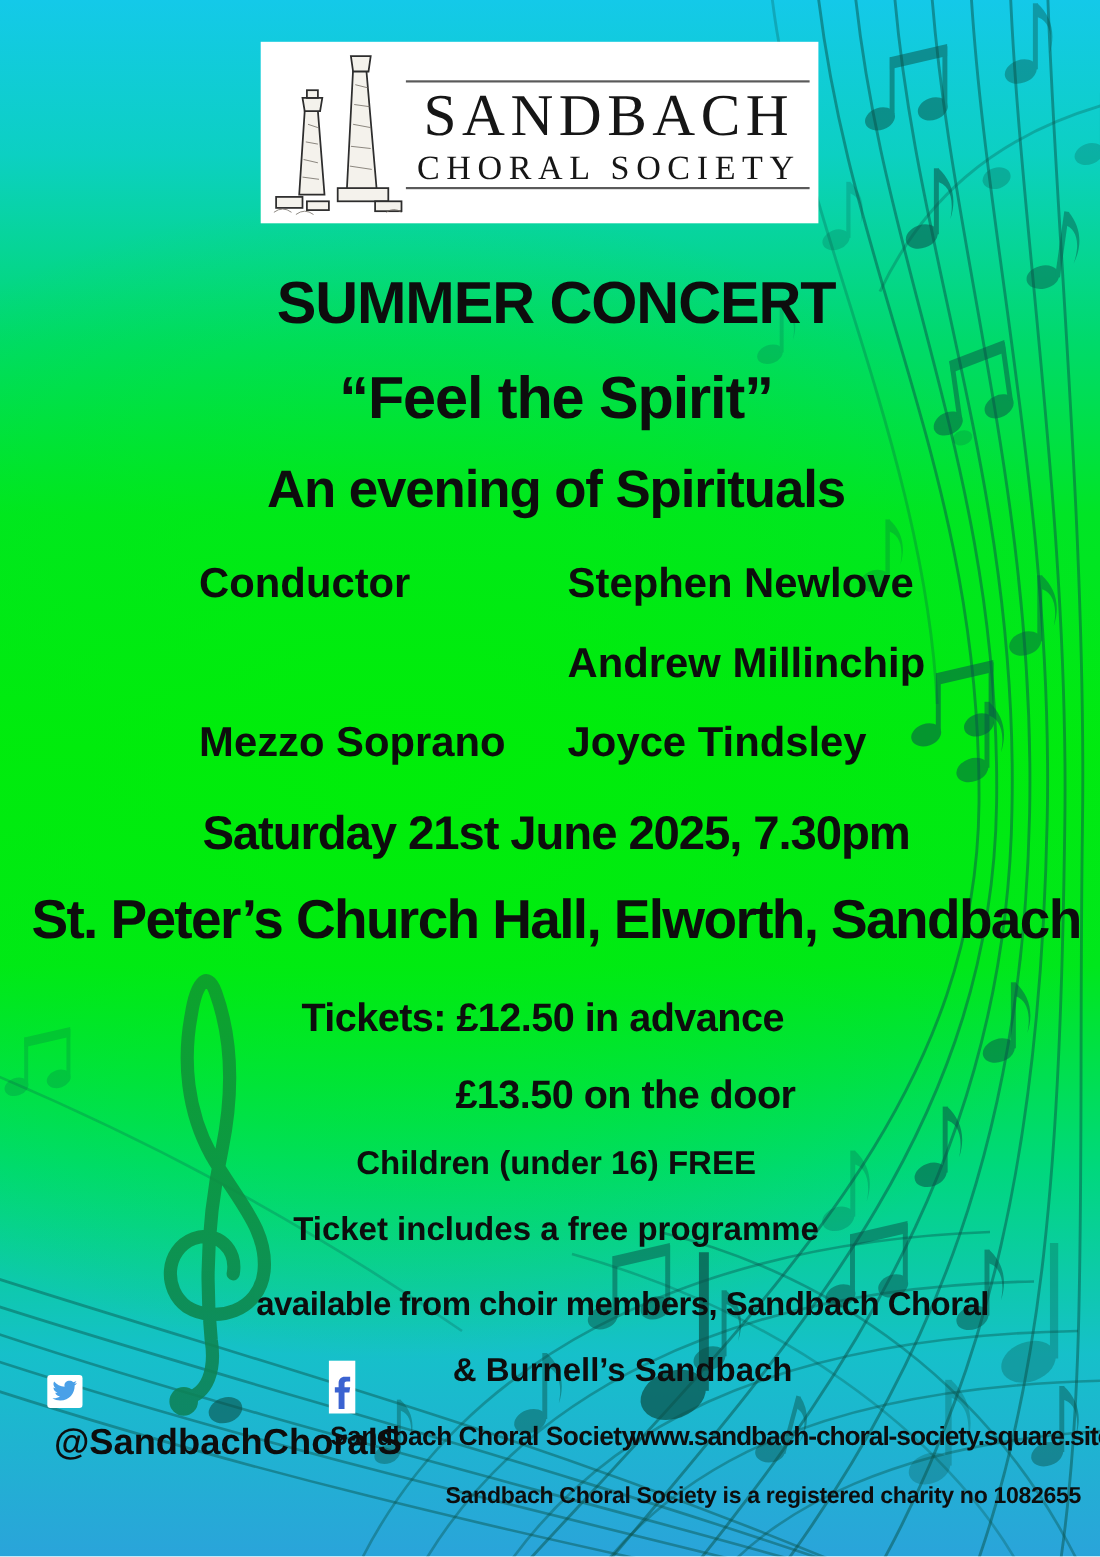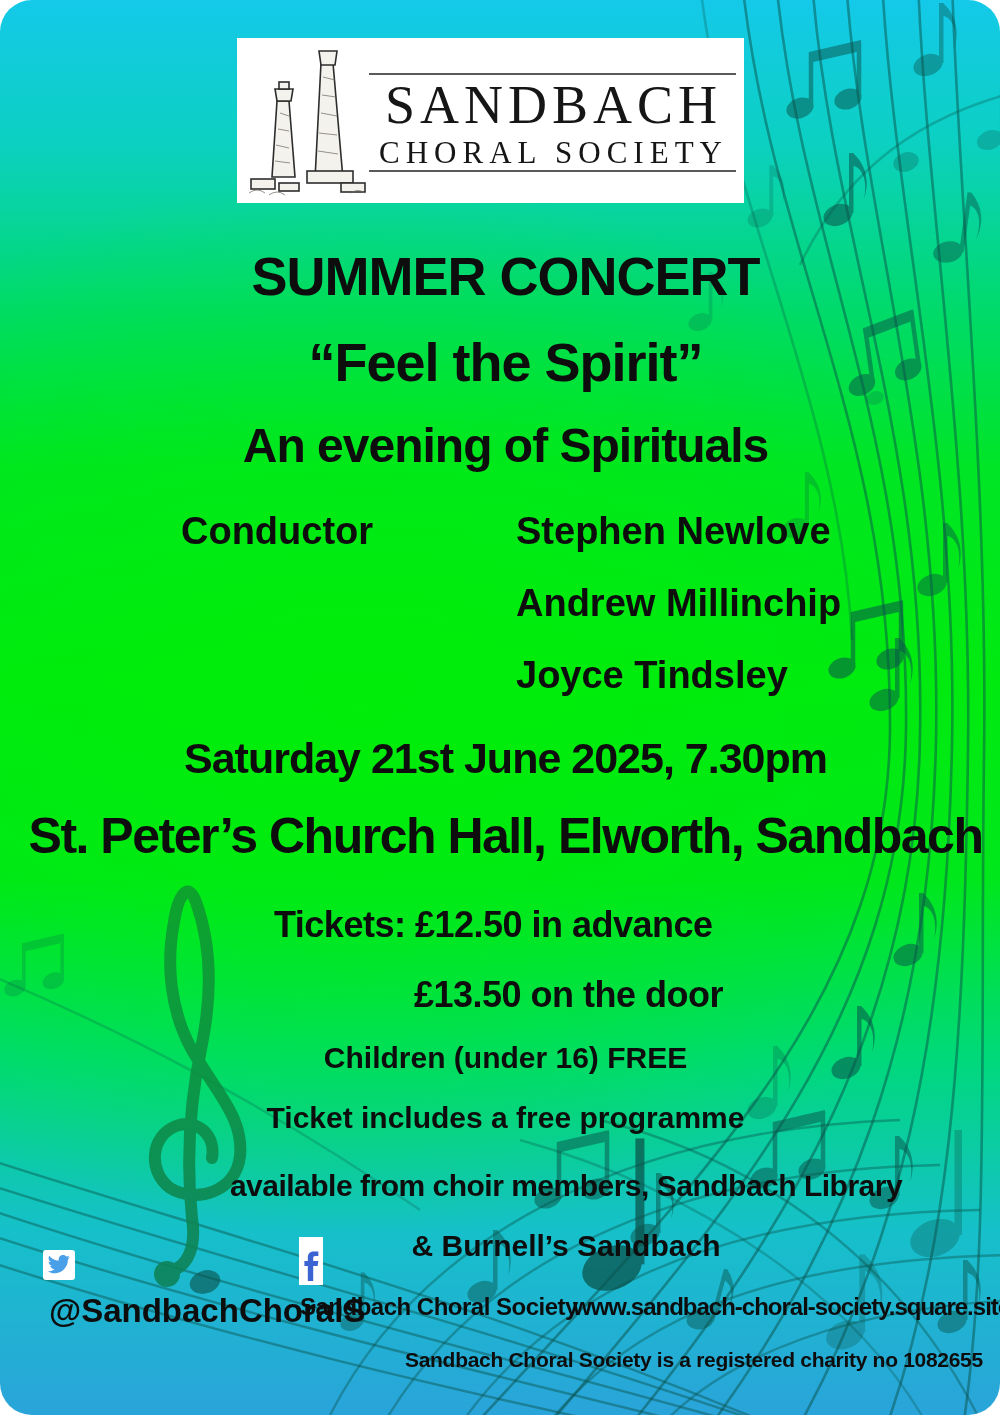--- a/index.html
+++ b/index.html
@@ -3,21 +3,20 @@
 <meta charset="utf-8">
 <style>
   html,body{margin:0;padding:0;background:#fff;}
   .poster{
     position:relative;width:1000px;height:1415px;overflow:hidden;
     font-family:"Liberation Sans","DejaVu Sans",sans-serif;
     background:
       radial-gradient(95% 52% at 36% 50%, rgba(0,238,8,.85), rgba(0,238,8,0) 72%),
       linear-gradient(180deg,#14c9e9 0%,#0cd0c2 10%,#00da6a 22%,#00e526 33%,
                       #00ea10 48%,#00e71c 62%,#00d87c 75%,#16c0ca 87%,#2aa4da 100%);
-    border-radius: 32px;
   }
   svg.decor{position:absolute;inset:0;pointer-events:none;}
   .line{position:absolute;white-space:nowrap;font-weight:bold;color:#0d0d0d;line-height:1.05;padding-left:11px;}
   .center{left:0;right:0;text-align:center;}
   .center-shift{left:0;right:0;text-align:center;padding-left:132px;}
 
   .heading{top:248px;font-size:54px;letter-spacing:-1px;}
   .subheading{top:334px;font-size:54px;letter-spacing:-1px;}
   .tagline{top:421px;font-size:48px;letter-spacing:-1px;}
 
@@ -194,30 +193,31 @@
     <div class="rule rule-bottom"></div>
   </div>
 
   <div class="line center heading">SUMMER CONCERT</div>
   <div class="line center subheading">“Feel the Spirit”</div>
   <div class="line center tagline">An evening of Spirituals</div>
 
   <div class="line role r1">Conductor</div>
   <div class="line name r1">Stephen Newlove</div>
   <div class="line name r2">Andrew Millinchip</div>
+  <div class="line role r3">Mezzo Soprano</div>
   <div class="line name r3">Joyce Tindsley</div>
 
   <div class="line center datetime">Saturday 21st June 2025, 7.30pm</div>
   <div class="line center venue">St. Peter’s Church Hall, Elworth, Sandbach</div>
 
   <div class="line advance">Tickets: £12.50 in advance</div>
   <div class="line door">£13.50 on the door</div>
   <div class="line center children">Children (under 16) FREE</div>
   <div class="line center programme">Ticket includes a free programme</div>
-  <div class="line center-shift avail1">available from choir members, Sandbach Library</div>
+  <div class="line center-shift avail1">available from choir members, Sandbach Choral</div>
   <div class="line center-shift avail2">&amp; Burnell’s Sandbach</div>
 
   <div class="tw-box">
     <svg width="24" height="20" viewBox="0 0 24 20" aria-hidden="true">
       <path fill="#4aa0e8" d="M23 2.2c-.8.36-1.7.6-2.6.72.94-.56 1.65-1.45 2-2.5-.9.52-1.86.9-2.9 1.1C18.7.58 17.5 0 16.2 0c-2.6 0-4.6 2.1-4.6 4.6 0 .36.04.7.1 1.05C7.9 5.46 4.5 3.6 2.2.8 1.8 1.5 1.6 2.3 1.6 3.1c0 1.6.8 3 2.05 3.85-.75-.02-1.46-.23-2.08-.57v.06c0 2.23 1.6 4.1 3.7 4.5-.4.1-.8.17-1.2.17-.3 0-.58-.03-.86-.08.58 1.83 2.28 3.16 4.3 3.2-1.58 1.23-3.56 1.97-5.7 1.97-.37 0-.74-.02-1.1-.06 2.03 1.3 4.45 2.06 7.05 2.06 8.46 0 13.1-7 13.1-13.08l-.015-.6C21.7 4 22.4 3.16 23 2.2Z"></path>
     </svg>
   </div>
   <div class="fb-box">
     <svg width="22" height="40" viewBox="0 0 18 30" aria-hidden="true">
       <path fill="#3b63d1" d="M15 4h-4c-2.8 0-4.6 1.9-4.6 4.8v3H3.6v4h2.8V28h4.4V15.8h3.6l.6-4h-4.2V9.3c0-1.1.5-1.7 1.7-1.7H15Z"></path>

